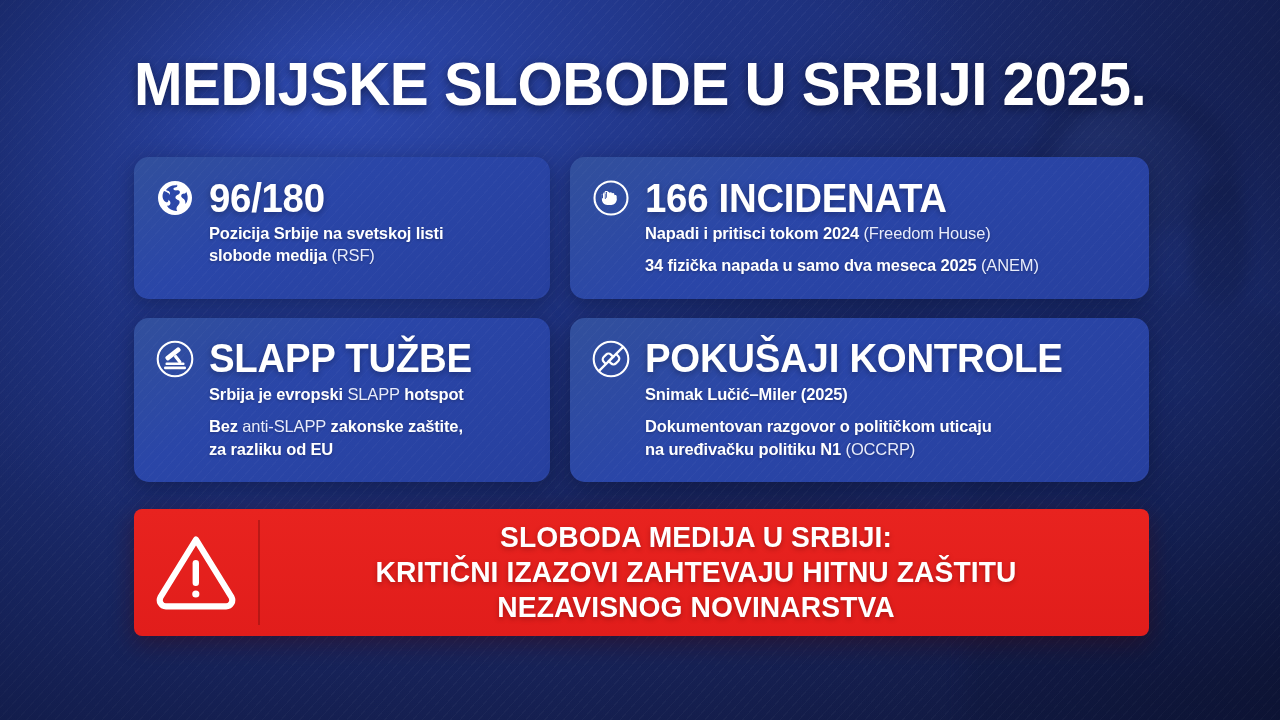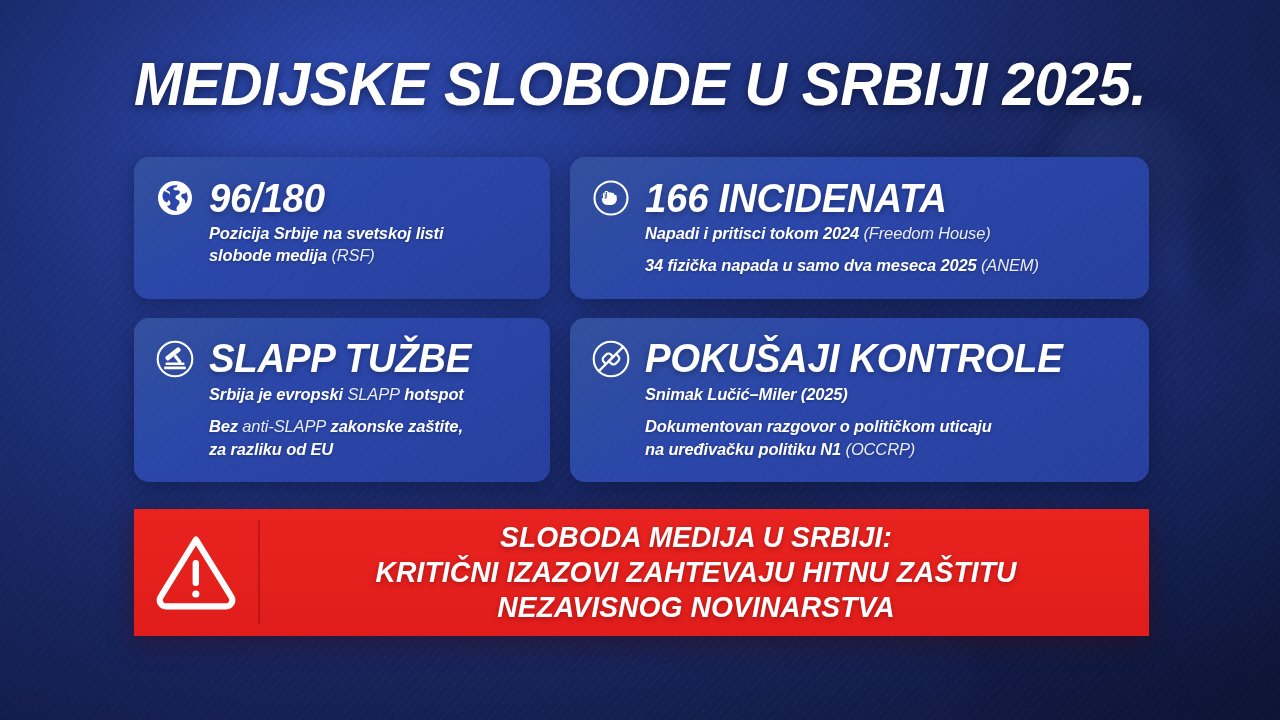--- a/index.html
+++ b/index.html
@@ -12,21 +12,20 @@
   }
 
   #stage {
     position:relative;
     width:1280px; height:720px;
     background:
       radial-gradient(ellipse 900px 620px at 26% 14%, rgba(46,74,176,0.95) 0%, rgba(33,55,140,0.55) 42%, rgba(20,30,78,0.0) 72%),
       radial-gradient(ellipse 760px 560px at 92% 52%, rgba(30,52,132,0.70) 0%, rgba(22,34,86,0.25) 55%, rgba(16,24,64,0) 80%),
       linear-gradient(150deg, #22388f 0%, #1d2f78 34%, #18245c 62%, #121a42 100%);
     overflow:hidden;
-    font-style:italic;
   }
 
   
   .silhouette {
     position:absolute; right:-40px; top:60px;
     width:430px; height:660px;
     opacity:0.42;
     pointer-events:none;
   }
   .sil-head {
@@ -166,21 +165,21 @@
   }
   .sub-line .lt { font-weight:400; color:#e8ecfb; }
   .sub-line.gap { margin-top:11px; }
   .sub-line.tight { margin-top:1px; }
 
   
   .banner {
     position:absolute; left:134px; top:509px;
     width:1015px; height:127px;
     background:linear-gradient(180deg, #e8231f 0%, #e11d1b 100%);
-    border-radius:0;
+    border-radius:8px;
     display:flex;
     align-items:center;
     box-shadow:0 7px 24px rgba(60,6,10,0.45);
     overflow:hidden;
   }
   .banner-icon {
     flex:0 0 auto;
     width:124px;
     display:flex; align-items:center; justify-content:center;
   }

